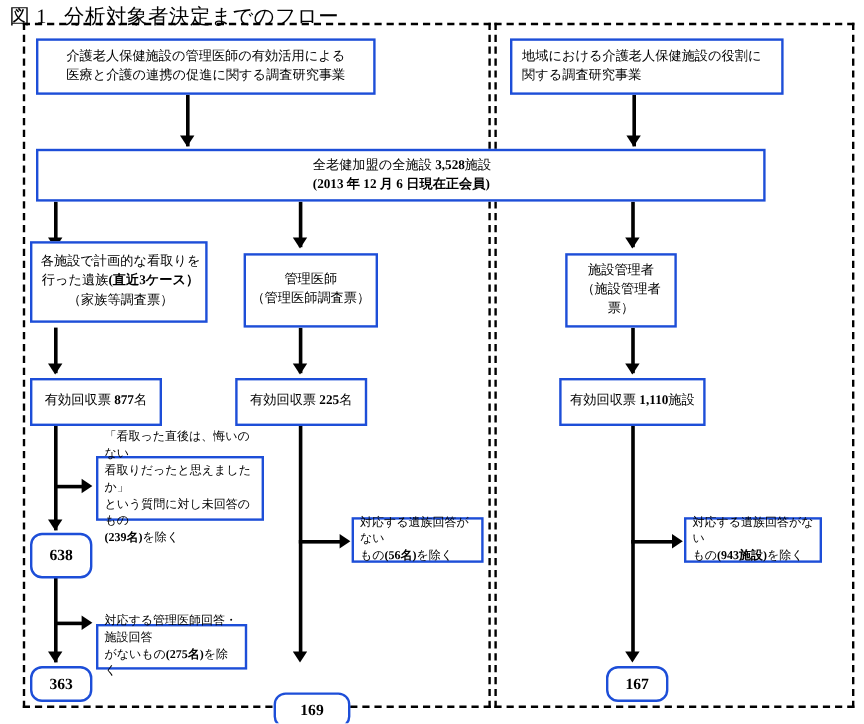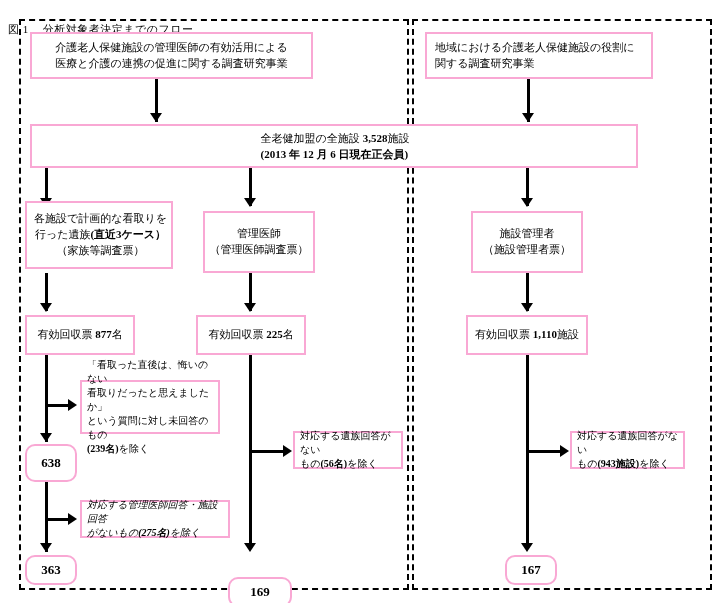--- a/index.html
+++ b/index.html
@@ -17,24 +17,23 @@
     height: 603px;
     background: #ffffff;
     overflow: hidden;
   }
 
   
   .caption {
     position: absolute;
     left: 8px;
     top: 2px;
-    font-size: 11px;
+    font-size: 17px;
     letter-spacing: 0.5px;
     white-space: nowrap;
-    margin-top: 20px;
   }
   .caption .cap-num { margin-right: 14px; }
 
   
   .panel {
     position: absolute;
     background: transparent;
   }
   .panel-left {
     border: 2px dashed #000;
@@ -43,21 +42,21 @@
     border: 2px dashed #000;
     border-style: dashed;
   }
   .panel-right::before,
   .panel-right::after { content: none; }
 
   
   .node {
     position: absolute;
     box-sizing: border-box;
-    border: 2px solid #f9a8d4;
+    border: 2px solid #1d4ed8;
     background: #ffffff;
     display: flex;
     align-items: center;
     justify-content: center;
     text-align: center;
     font-size: 11px;
     line-height: 1.45;
     padding: 2px 4px;
     z-index: 3;
   }
@@ -173,21 +172,21 @@
     </div>
   </div>
 
   <div class="node" style="left:203px; top:211px; width:112px; height:62px;">
     <div>
       <div>管理医師</div>
       <div>（管理医師調査票）</div>
     </div>
   </div>
 
-  <div class="node" style="left:471px; top:211px; width:112px; height:62px;">
+  <div class="node" style="left:471px; top:211px; width:93px; height:62px;">
     <div>
       <div>施設管理者</div>
       <div>（施設管理者票）</div>
     </div>
   </div>
 
   <div class="vline" style="left:45px; top:273px; height:38px;"></div>
   <div class="arrow-down" style="left:40px; top:303px;"></div>
 
   <div class="vline" style="left:249px; top:273px; height:38px;"></div>
@@ -225,21 +224,21 @@
 
   <div class="node rounded" style="left:25px; top:444px; width:52px; height:38px;">
     <span>638</span>
   </div>
 
   <div class="vline" style="left:45px; top:474px; height:78px;"></div>
   <div class="arrow-down" style="left:40px; top:543px;"></div>
   <div class="hline" style="left:45px; top:518px; width:25px;"></div>
   <div class="arrow-right" style="left:68px; top:513px;"></div>
 
-  <div class="node left-text" style="left:80px; top:500px; width:150px; height:38px;font-style:italic;">
+  <div class="node left-text" style="left:80px; top:520px; width:126px; height:38px;">
     <div>
       <div>対応する管理医師回答・施設回答</div>
       <div><span>がないもの</span><span class="bold">(275名)</span><span>を除く</span></div>
     </div>
   </div>
 
   <div class="node rounded" style="left:25px; top:555px; width:52px; height:30px;">
     <span>363</span>
   </div>
 

